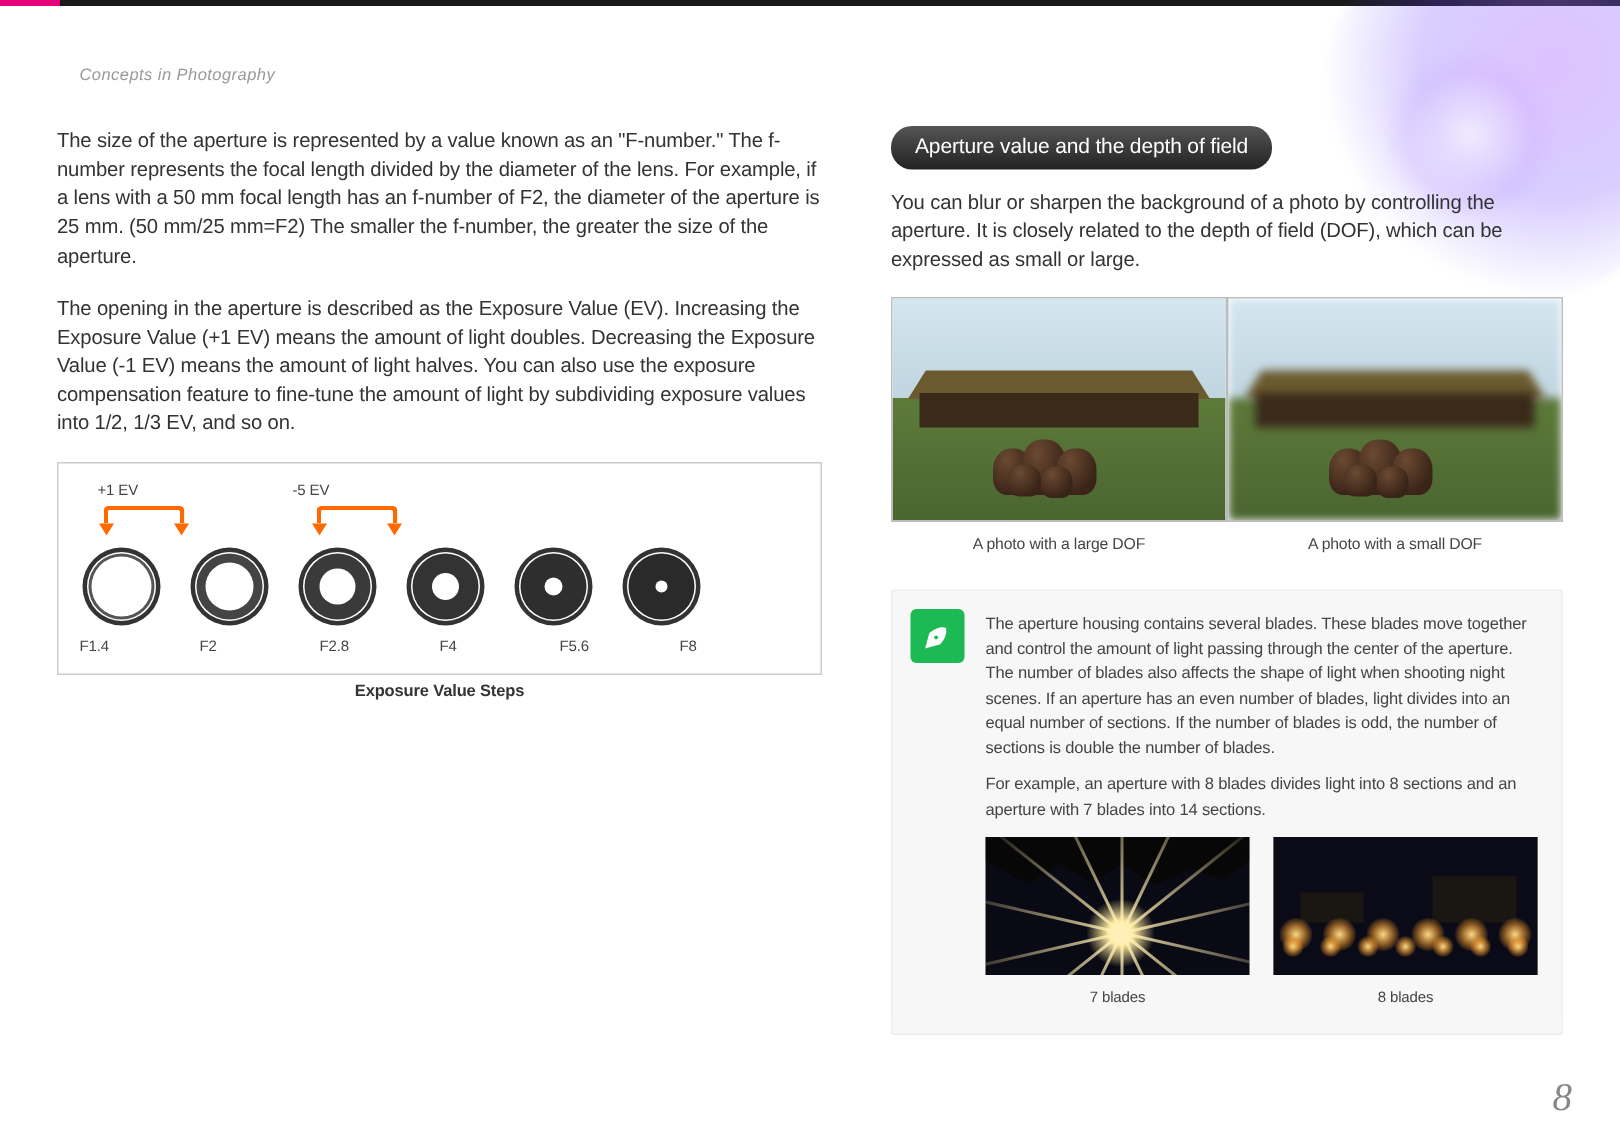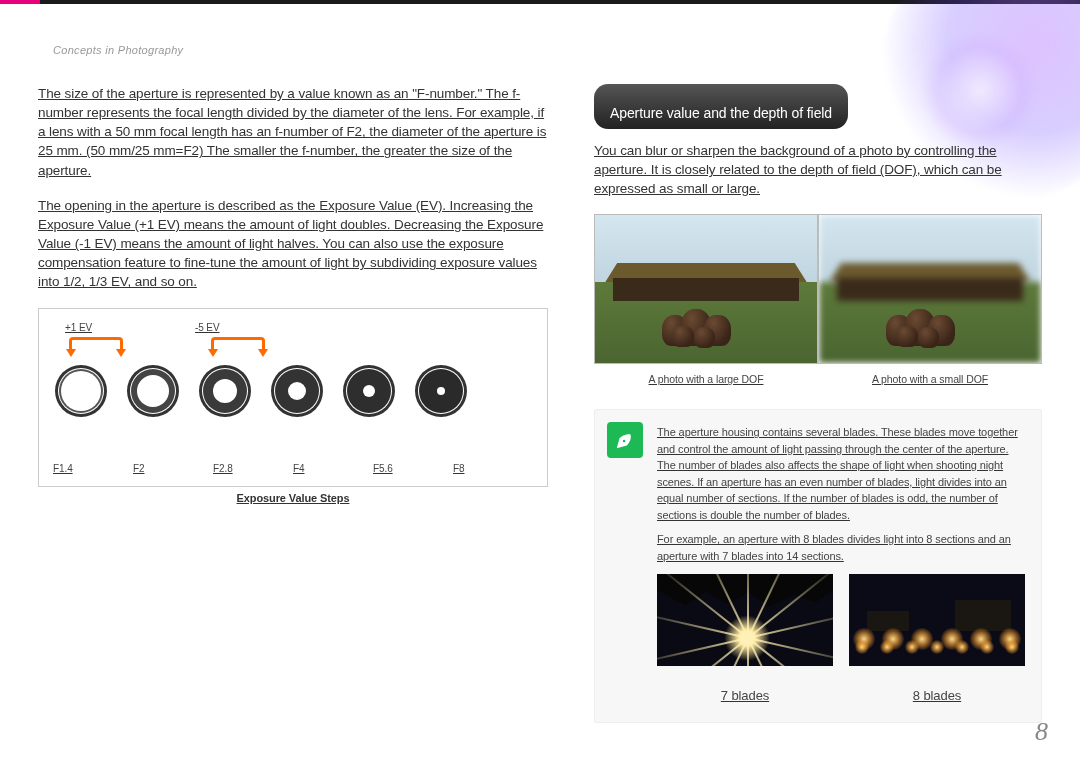--- a/index.html
+++ b/index.html
@@ -54,29 +54,28 @@
     right: 38px;
     display: flex;
     gap: 46px;
   }
   .col {
     flex: 1;
     font-size: 13.5px;
     line-height: 1.42;
     color: #333;
     letter-spacing: -0.1px;
-    text-decoration: underline;
   }
   .para { margin-bottom: 16px; }
   .section-heading {
     display: inline-block;
     background: linear-gradient(to bottom, #555 0%, #222 100%);
     color: #fff;
     font-size: 14px;
-    padding: 20px 16px 5px 16px;
+    padding: 4px 16px 5px 16px;
     border-radius: 14px;
     margin-bottom: 12px;
   }
   .ev-diagram {
     border: 1px solid #ccc;
     padding: 12px 14px 10px 14px;
     margin-top: 4px;
   }
   .ev-labels-top {
     display: flex;
@@ -128,21 +127,21 @@
     width: 56px; height: 56px;
     position: relative;
   }
   .aperture svg { width: 56px; height: 56px; }
   .f-labels {
     display: flex;
     font-size: 10px;
     color: #444;
     margin-top: 6px;
   }
-  .f-labels span { width: 80px; margin-top: 37px; }
+  .f-labels span { width: 80px; }
   .ev-caption {
     text-align: center;
     font-size: 11px;
     font-weight: bold;
     margin-top: 4px;
     color: #333;
   }
   .dof-photos {
     display: flex;
     gap: 0;
@@ -193,23 +192,23 @@
   .night-block { flex: 1; }
   .night {
     width: 100%;
     height: 92px;
     background: #0a0a14;
     position: relative;
     overflow: hidden;
   }
   .night-caption {
     text-align: center;
-    font-size: 13px;
+    font-size: 10px;
     color: #444;
-    margin-top: 20px;
+    margin-top: 8px;
   }
   .page-number {
     position: absolute;
     bottom: 18px;
     right: 32px;
     font-size: 26px;
     font-style: italic;
     font-family: Georgia, serif;
     color: #888;
   }

